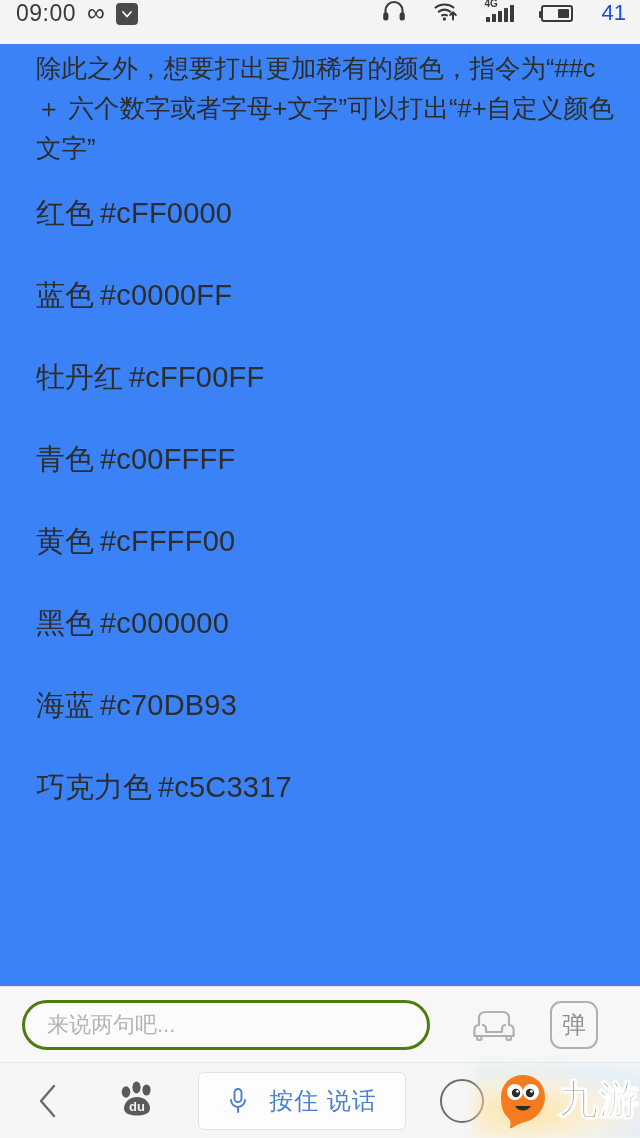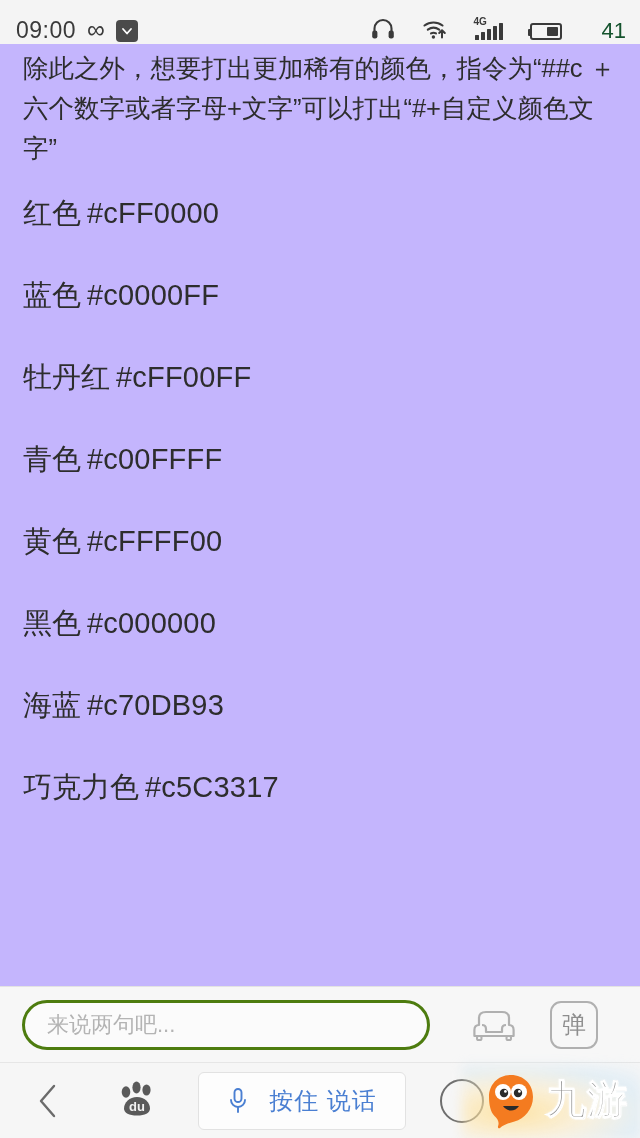--- a/index.html
+++ b/index.html
@@ -24,21 +24,21 @@
     display: flex;
     flex-direction: column;
   }
 
   
   .status-bar {
     height: 44px;
     flex: 0 0 44px;
     background: #f4f4f4;
     display: flex;
-    align-items: flex-end;
+    align-items: flex-start;
     padding: 0 14px 0 16px;
     color: #3b3b3b;
   }
   .status-left {
     display: flex;
     align-items: center;
     gap: 11px;
   }
   .status-clock {
     font-size: 23px;
@@ -118,30 +118,30 @@
     border-radius: 1px 0 0 1px;
   }
   .battery-fill {
     height: 100%;
     width: 45%;
     background: #3a3a3a;
     border-radius: 1px;
   }
   .battery-num {
     font-size: 22px;
-    color: #14532d;
-    margin-left: 13px;
+    color: #1d4ed8;
+    margin-left: 2px;
   }
 
   
   .content {
     flex: 1 1 auto;
-    padding: 4px 22px 0 23px;
+    padding: 4px 22px 0 36px;
     overflow: hidden;
-    background: #c4b5fd;
+    background: #3b82f6;
   }
   .para {
     font-size: 25.5px;
     line-height: 40px;
     color: #2d2d2d;
     margin-bottom: 28px;
     letter-spacing: 0px;
     word-break: break-all;
   }
   .color-line {
@@ -243,21 +243,21 @@
     margin-left: 34px;
     width: 44px;
     height: 44px;
     border: 2.5px solid #6e6e6e;
     border-radius: 50%;
   }
 
   
   .watermark {
     position: absolute;
-    right: 12px;
+    right: 0px;
     bottom: 4px;
     display: flex;
     align-items: center;
     gap: 4px;
     pointer-events: none;
   }
   .wm-glow {
     position: absolute;
     left: -18px;
     bottom: -6px;

